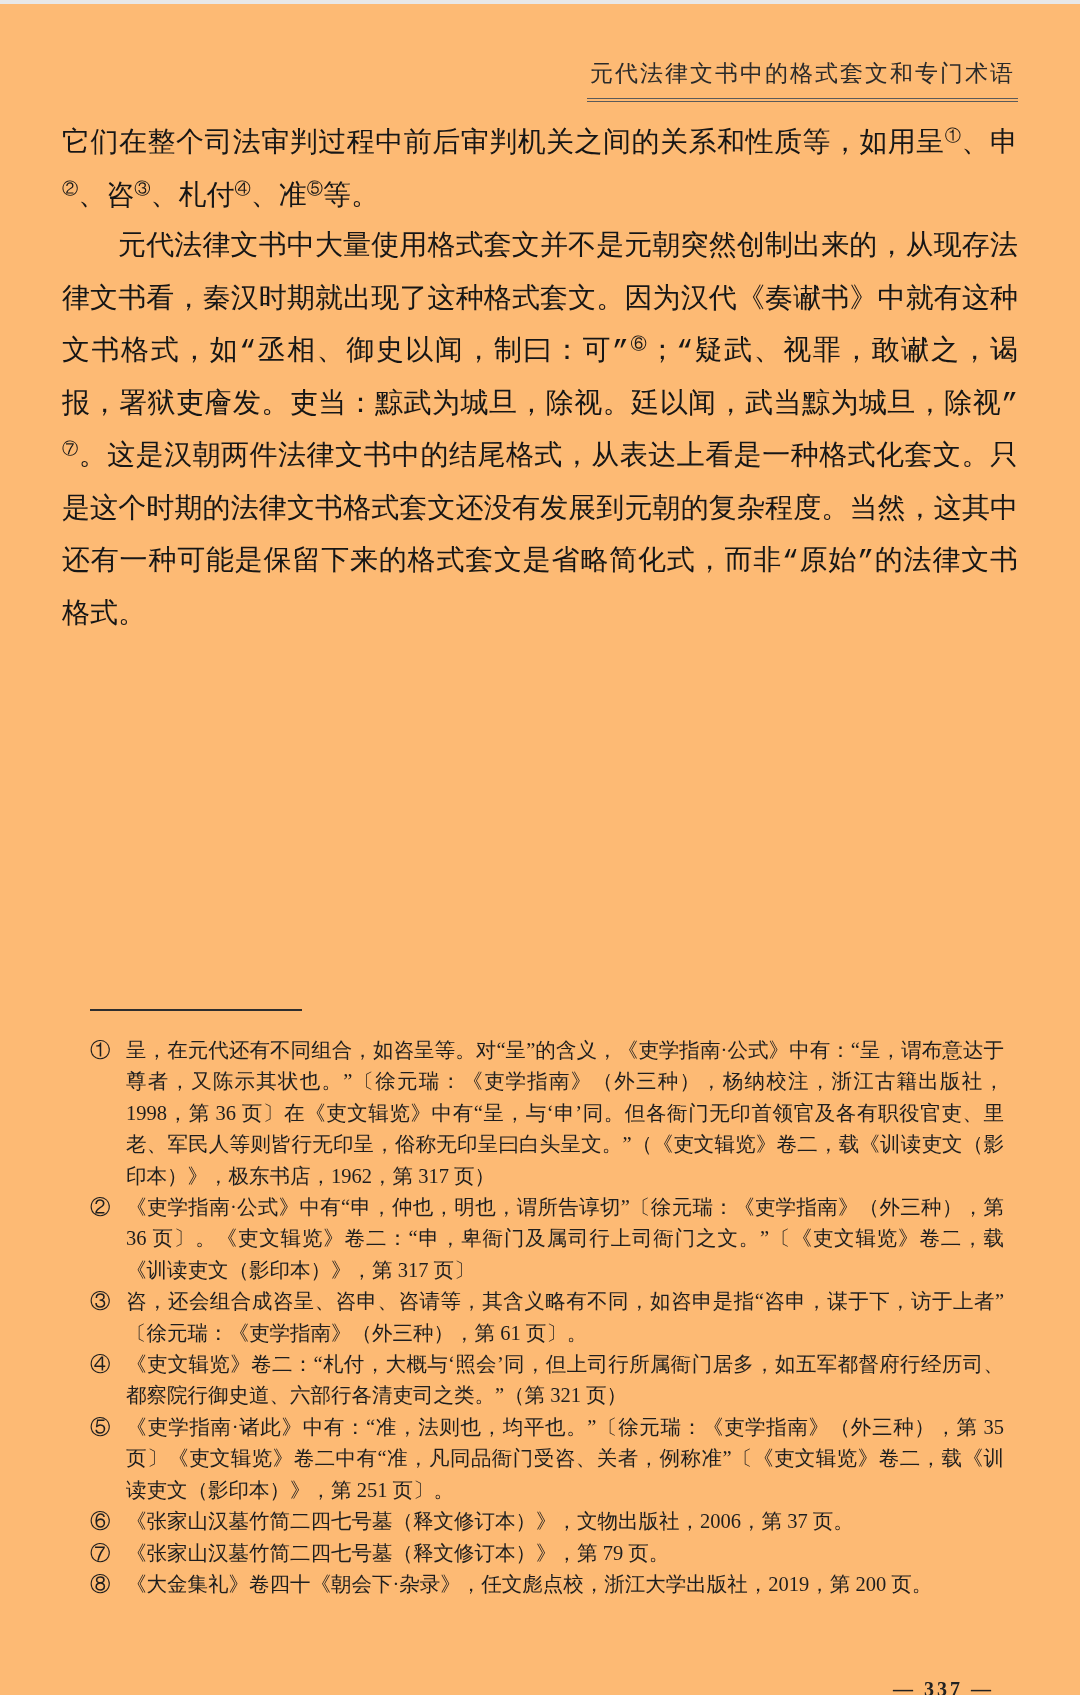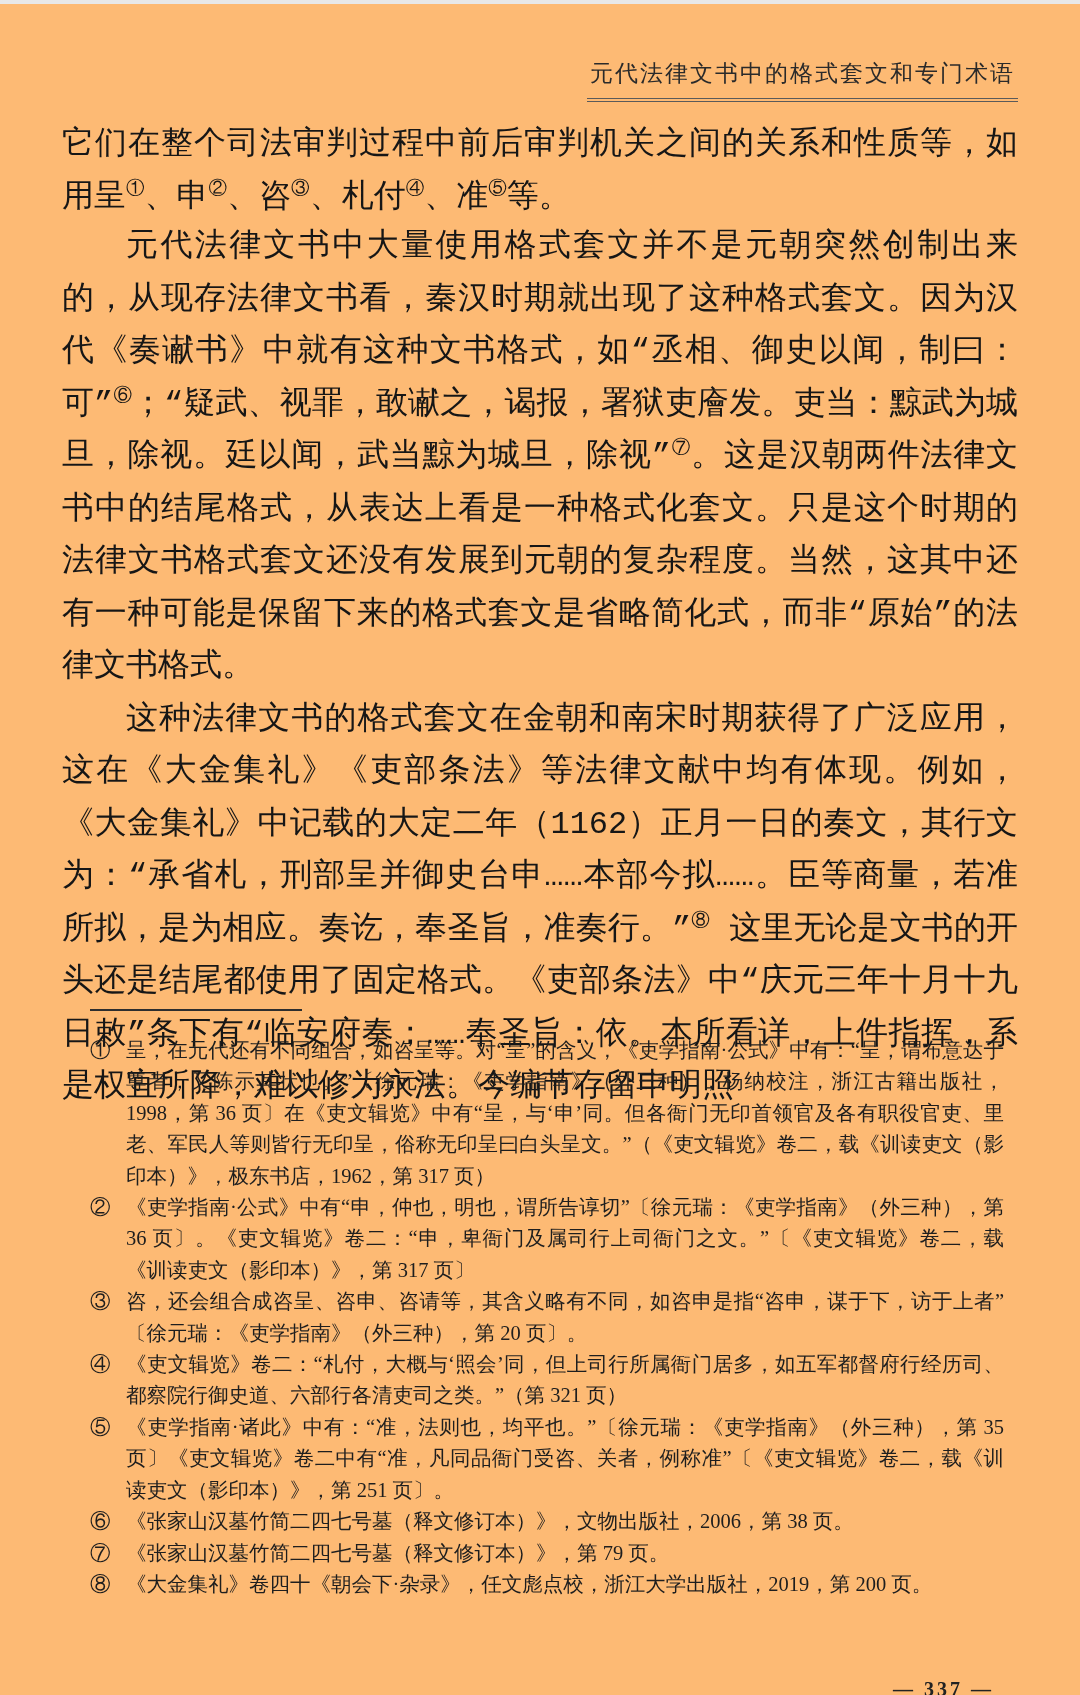--- a/index.html
+++ b/index.html
@@ -22,21 +22,21 @@
     font-size:23px;
     letter-spacing:2px;
     color:#2a2a2a;
     padding:0 3px 9px 3px;
     border-bottom:4px double #5a5a5a;
     white-space:nowrap;
   }
   
   .body-text{
     position:absolute;top:112px;left:62px;width:956px;
-    font-size:32px;
+    font-size:28px;
     line-height:52.5px;
     text-align:justify;
     text-justify:inter-ideograph;
     color:#161616;
   }
   .body-text p{margin:0;}
   .body-text p.indent{text-indent:2em;font-family:Liberation Mono, monospace;}
   sup.fnref{
     font-size:0.58em;
     line-height:0;
@@ -77,49 +77,48 @@
 
 <div class="page">
 
   <div class="running-head">
     <span class="rh-title">元代法律文书中的格式套文和专门术语</span>
   </div>
 
   <div class="body-text">
     <p>它们在整个司法审判过程中前后审判机关之间的关系和性质等，如用呈<sup class="fnref">①</sup>、申<sup class="fnref">②</sup>、咨<sup class="fnref">③</sup>、札付<sup class="fnref">④</sup>、准<sup class="fnref">⑤</sup>等。</p>
     <p class="indent">元代法律文书中大量使用格式套文并不是元朝突然创制出来的，从现存法律文书看，秦汉时期就出现了这种格式套文。因为汉代《奏谳书》中就有这种文书格式，如“丞相、御史以闻，制曰：可”<sup class="fnref">⑥</sup>；“疑武、视罪，敢谳之，谒报，署狱吏廥发。吏当：黥武为城旦，除视。廷以闻，武当黥为城旦，除视”<sup class="fnref">⑦</sup>。这是汉朝两件法律文书中的结尾格式，从表达上看是一种格式化套文。只是这个时期的法律文书格式套文还没有发展到元朝的复杂程度。当然，这其中还有一种可能是保留下来的格式套文是省略简化式，而非“原始”的法律文书格式。</p>
-    <p class="indent">这种法律文书的格式套文在金朝和南宋时期获得了广泛应用，这在《大金集礼》《吏部条法》等法律文献中均有体现。例如，《大金集礼》中记载的大定二年（1162）正月一日的奏文，其行文为：“承省札，刑部呈并御史台申……本部今拟……。臣等商量，若准所拟，是为相应。奏讫，奉圣旨，准奏行。”<sup class="fnref">⑧</sup> 这里无论是文书的开头还是结尾都使用了固定格式。《吏部条法》中“庆元三年十月十九日敕”条下有“临安府奏：……奉圣旨：依。本所看详，上件指挥，系是权宜所降，难以修为永法。今编节存留申明照</p>
   </div>
 
   <div class="footnotes">
     <div class="fn-rule"></div>
 
     <div class="fn">
       <span class="fn-marker">①</span>
       <span class="fn-text">呈，在元代还有不同组合，如咨呈等。对“呈”的含义，《吏学指南·公式》中有：“呈，谓布意达于尊者，又陈示其状也。”〔徐元瑞：《吏学指南》（外三种），杨纳校注，浙江古籍出版社，1998，第 36 页〕在《吏文辑览》中有“呈，与‘申’同。但各衙门无印首领官及各有职役官吏、里老、军民人等则皆行无印呈，俗称无印呈曰白头呈文。”（《吏文辑览》卷二，载《训读吏文（影印本）》，极东书店，1962，第 317 页）</span>
     </div>
     <div class="fn">
       <span class="fn-marker">②</span>
       <span class="fn-text">《吏学指南·公式》中有“申，仲也，明也，谓所告谆切”〔徐元瑞：《吏学指南》（外三种），第 36 页〕。《吏文辑览》卷二：“申，卑衙门及属司行上司衙门之文。”〔《吏文辑览》卷二，载《训读吏文（影印本）》，第 317 页〕</span>
     </div>
     <div class="fn">
       <span class="fn-marker">③</span>
-      <span class="fn-text">咨，还会组合成咨呈、咨申、咨请等，其含义略有不同，如咨申是指“咨申，谋于下，访于上者”〔徐元瑞：《吏学指南》（外三种），第 20 页〕。</span>
+      <span class="fn-text">咨，还会组合成咨呈、咨申、咨请等，其含义略有不同，如咨申是指“咨申，谋于下，访于上者”〔徐元瑞：《吏学指南》（外三种），第 61 页〕。</span>
     </div>
     <div class="fn">
       <span class="fn-marker">④</span>
       <span class="fn-text">《吏文辑览》卷二：“札付，大概与‘照会’同，但上司行所属衙门居多，如五军都督府行经历司、都察院行御史道、六部行各清吏司之类。”（第 321 页）</span>
     </div>
     <div class="fn">
       <span class="fn-marker">⑤</span>
       <span class="fn-text">《吏学指南·诸此》中有：“准，法则也，均平也。”〔徐元瑞：《吏学指南》（外三种），第 35 页〕《吏文辑览》卷二中有“准，凡同品衙门受咨、关者，例称准”〔《吏文辑览》卷二，载《训读吏文（影印本）》，第 251 页〕。</span>
     </div>
     <div class="fn">
       <span class="fn-marker">⑥</span>
-      <span class="fn-text">《张家山汉墓竹简二四七号墓（释文修订本）》，文物出版社，2006，第 38 页。</span>
+      <span class="fn-text">《张家山汉墓竹简二四七号墓（释文修订本）》，文物出版社，2006，第 37 页。</span>
     </div>
     <div class="fn">
       <span class="fn-marker">⑦</span>
       <span class="fn-text">《张家山汉墓竹简二四七号墓（释文修订本）》，第 79 页。</span>
     </div>
     <div class="fn">
       <span class="fn-marker">⑧</span>
       <span class="fn-text">《大金集礼》卷四十《朝会下·杂录》，任文彪点校，浙江大学出版社，2019，第 200 页。</span>
     </div>
   </div>

